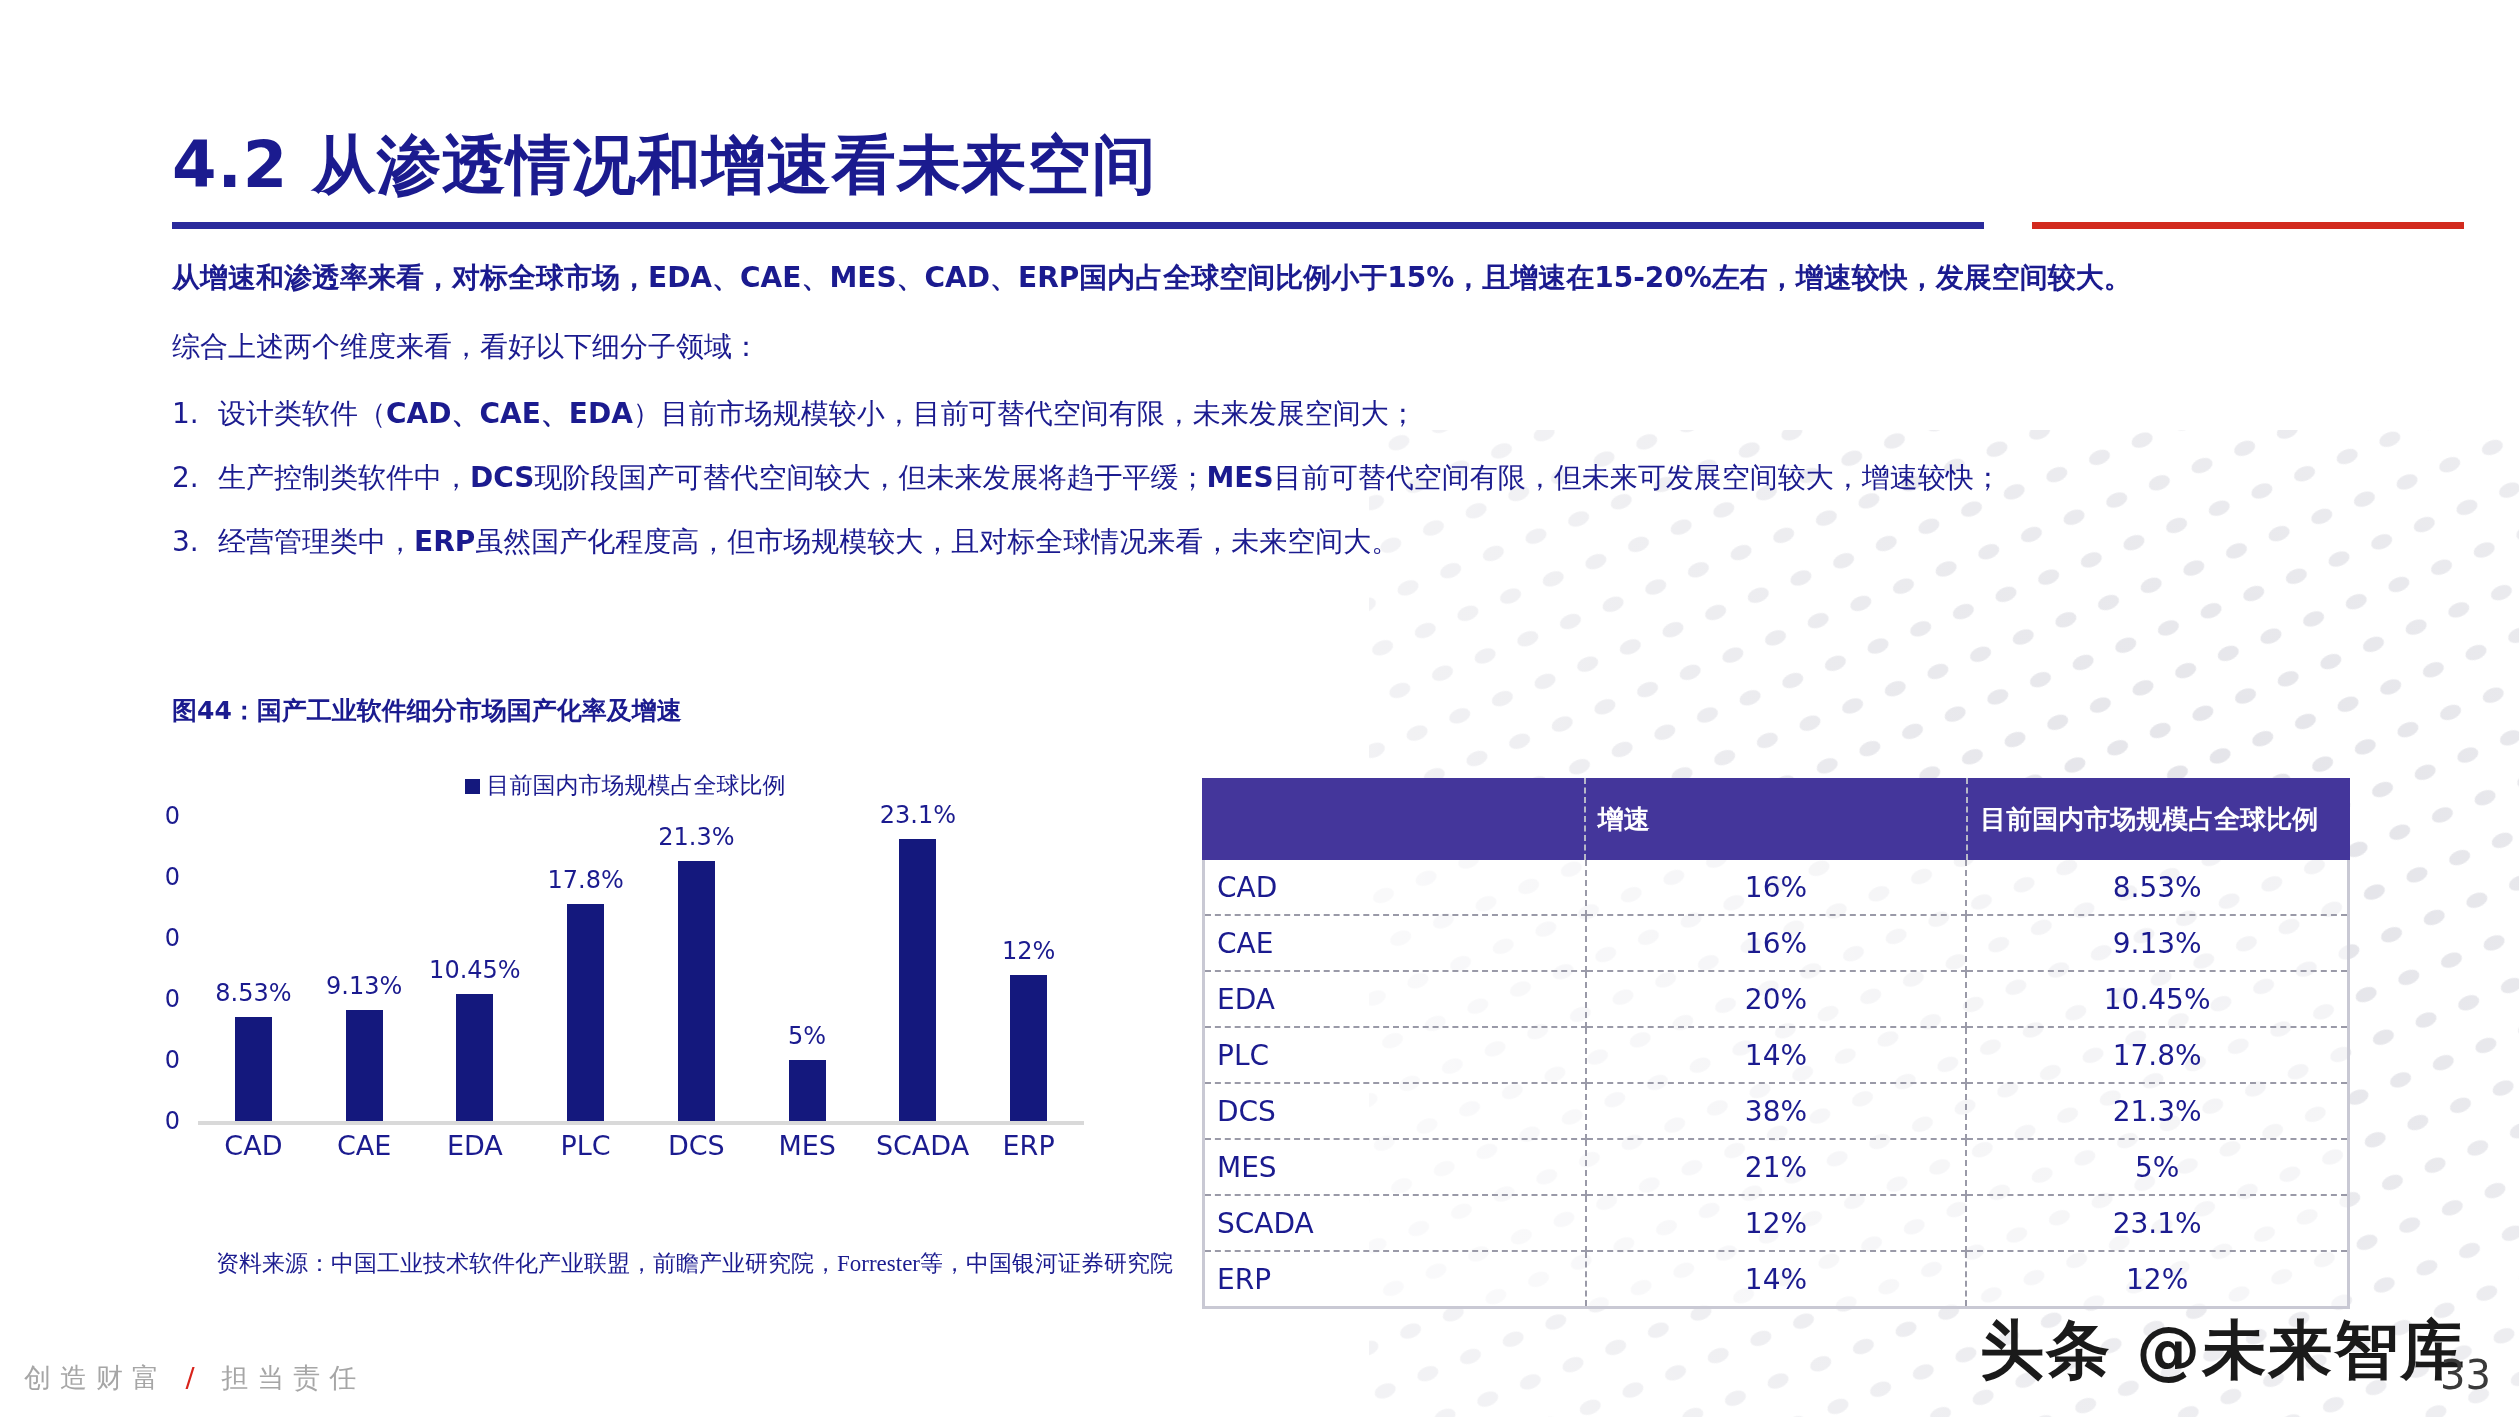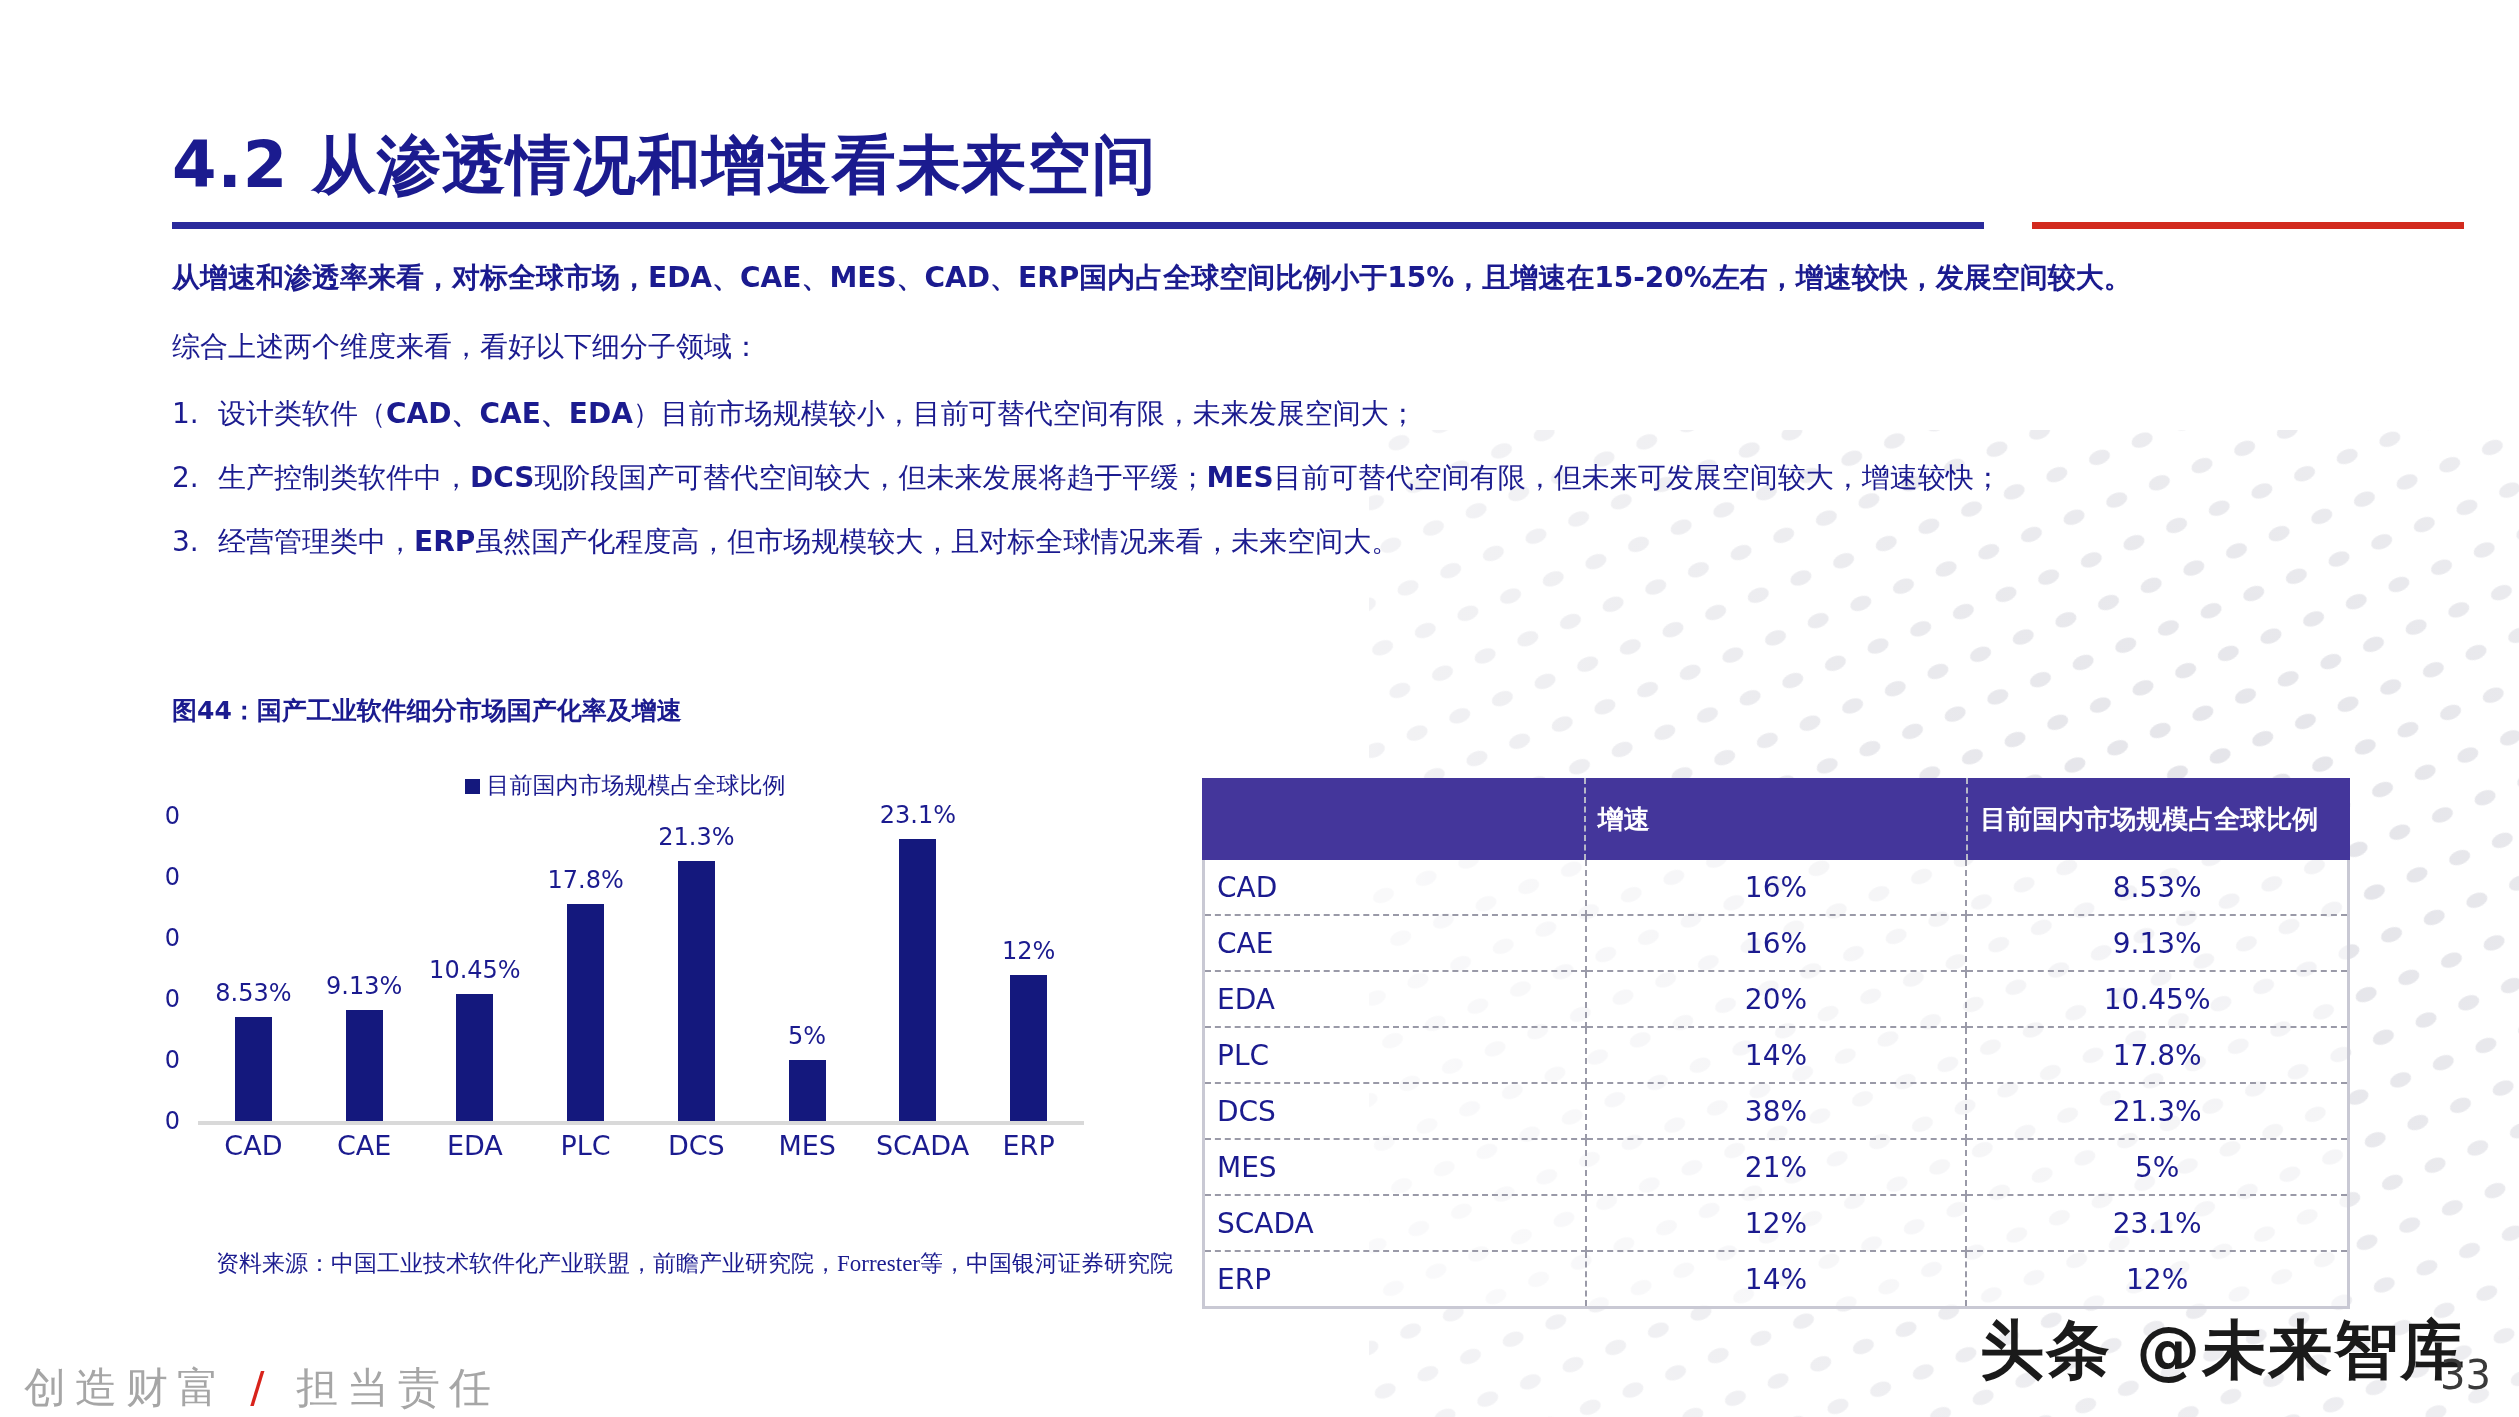--- a/index.html
+++ b/index.html
@@ -307,21 +307,21 @@
     font-family: Liberation Serif, serif;
     z-index: 5;
     margin-left: 44px;
   }
 
   
   .footer-tagline {
     position: absolute;
     left: 24px;
     top: 1360px;
-    font-size: 42px;
+    font-size: 27px;
     color: #a6a6a6;
     letter-spacing: 9px;
     white-space: nowrap;
     font-family: "DejaVu Sans", sans-serif;
     z-index: 5;
   }
   .footer-tagline .slash { color: #d8231b; }
 
   .watermark {
     position: absolute;

